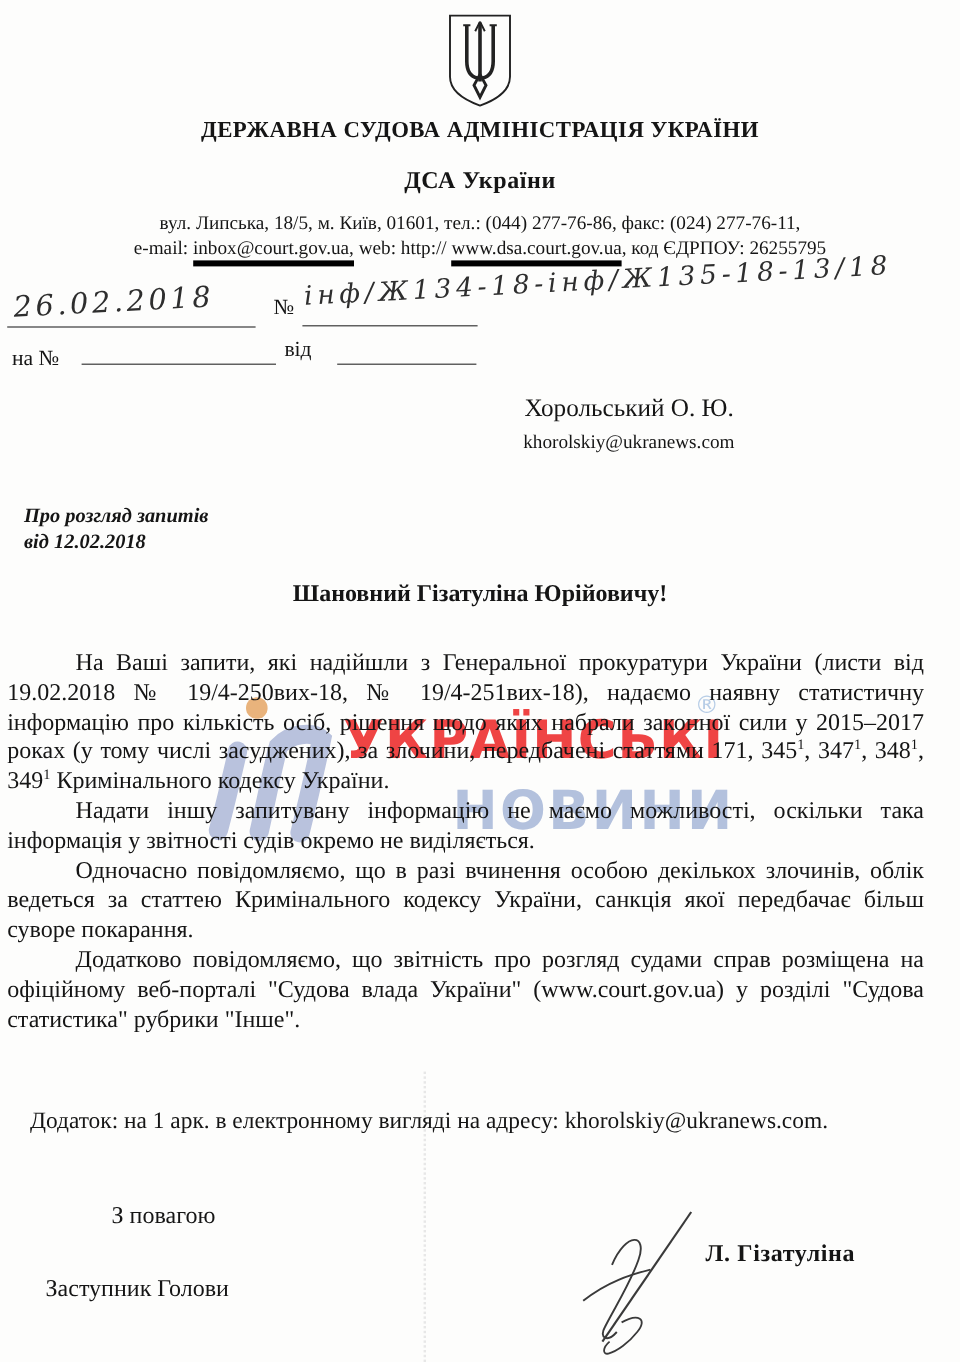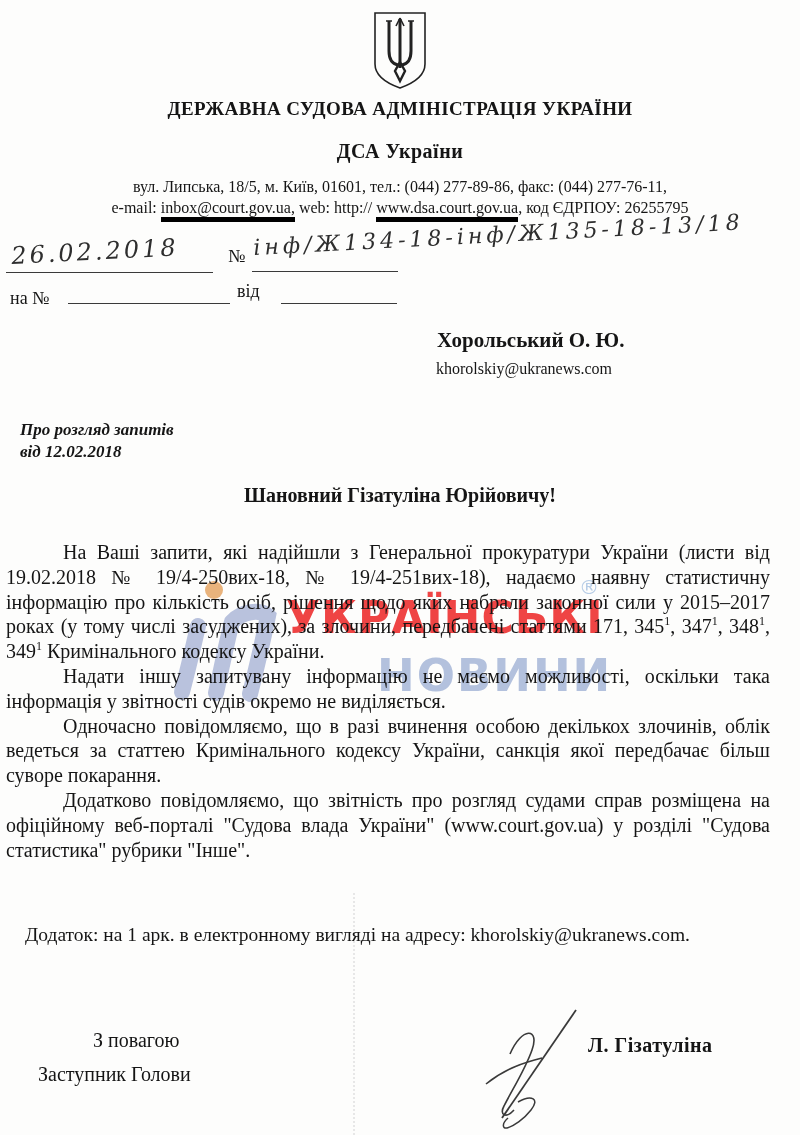--- a/index.html
+++ b/index.html
@@ -34,33 +34,33 @@
   .bl-date{left:6px;top:272px;width:207px;}
   .bl-num{left:252px;top:271px;width:146px;}
   .bl-nano{left:68px;top:303px;width:162px;}
   .bl-vid{left:281px;top:303px;width:116px;}
   .lbl{font-size:18px;}
   .lbl-no{left:228px;top:246px;}
   .lbl-nano{left:10px;top:288px;}
   .lbl-vid{left:237px;top:281px;}
 
   
-  .rcpt-name{left:437px;top:328px;font-size:21px;font-weight:bold;}
+  .rcpt-name{left:437px;top:328px;font-size:21px;font-weight:normal;}
   .rcpt-mail{left:436px;top:360px;font-size:16px;}
   .subject{left:20px;top:419px;font-size:17px;font-weight:bold;font-style:italic;line-height:22px;}
   .salut{top:484px;font-size:20px;font-weight:bold;}
 
   
   .bodytext{left:6px;top:540px;width:764px;font-size:20px;line-height:24.8px;text-align:justify;}
   .bodytext p{margin:0;text-indent:57px;}
   .bodytext sup{font-size:12px;line-height:0;vertical-align:super;}
   .attach{left:25px;top:924px;width:760px;font-size:19.5px;}
 
   
-  .closing{left:93px;top:1029px;font-size:20px;}
+  .closing{left:93px;top:1002px;font-size:20px;}
   .position{left:38px;top:1063px;font-size:20px;}
   .signname{left:588px;top:1034px;font-size:20px;font-weight:bold;letter-spacing:0.5px;}
   .signsvg{left:478px;top:1006px;}
   .fold{left:353px;top:893px;height:242px;width:0;border-left:2px dotted #e7e7e7;z-index:0;}
 </style>
 </head>
 <body>
 
 <div class="page">
 
@@ -83,21 +83,21 @@
       <path d="M29,7 L25,15 M29,7 L33,15" fill="none" stroke="#222" stroke-width="1.6"></path>
       <path d="M18,10 L18,40 C18,49 22,53 27,54" fill="none" stroke="#222" stroke-width="3"></path>
       <path d="M40,10 L40,40 C40,49 36,53 31,54" fill="none" stroke="#222" stroke-width="3"></path>
       <path d="M15,10 H21 M37,10 H43" fill="none" stroke="#222" stroke-width="1.6"></path>
       <path d="M29,51 L34,60 L29,70 L24,60 Z" fill="none" stroke="#222" stroke-width="2.4"></path>
     </svg>
   </div>
 
   <div class="abs centered org-name">ДЕРЖАВНА СУДОВА АДМІНІСТРАЦІЯ УКРАЇНИ</div>
   <div class="abs centered org-short">ДСА України</div>
-  <div class="abs centered addr">вул. Липська, 18/5, м. Київ, 01601, тел.: (044) 277-89-86, факс: (044) 277-76-11,</div>
+  <div class="abs centered addr">вул. Липська, 18/5, м. Київ, 01601, тел.: (044) 277-76-86, факс: (024) 277-76-11,</div>
   <div class="abs centered contact"><span>e-mail: </span><span class="uline">inbox@court.gov.ua,</span><span> web: http:// </span><span class="uline">www.dsa.court.gov.ua</span><span>,  код ЄДРПОУ: 26255795</span></div>
 
   <div class="abs hand hand-date">26.02.2018</div>
   <div class="abs blank bl-date"></div>
   <div class="abs lbl lbl-no">№</div>
   <div class="abs hand hand-num">інф/Ж134-18-інф/Ж135-18-13/18</div>
   <div class="abs blank bl-num"></div>
   <div class="abs lbl lbl-nano">на №</div>
   <div class="abs blank bl-nano"></div>
   <div class="abs lbl lbl-vid">від</div>

